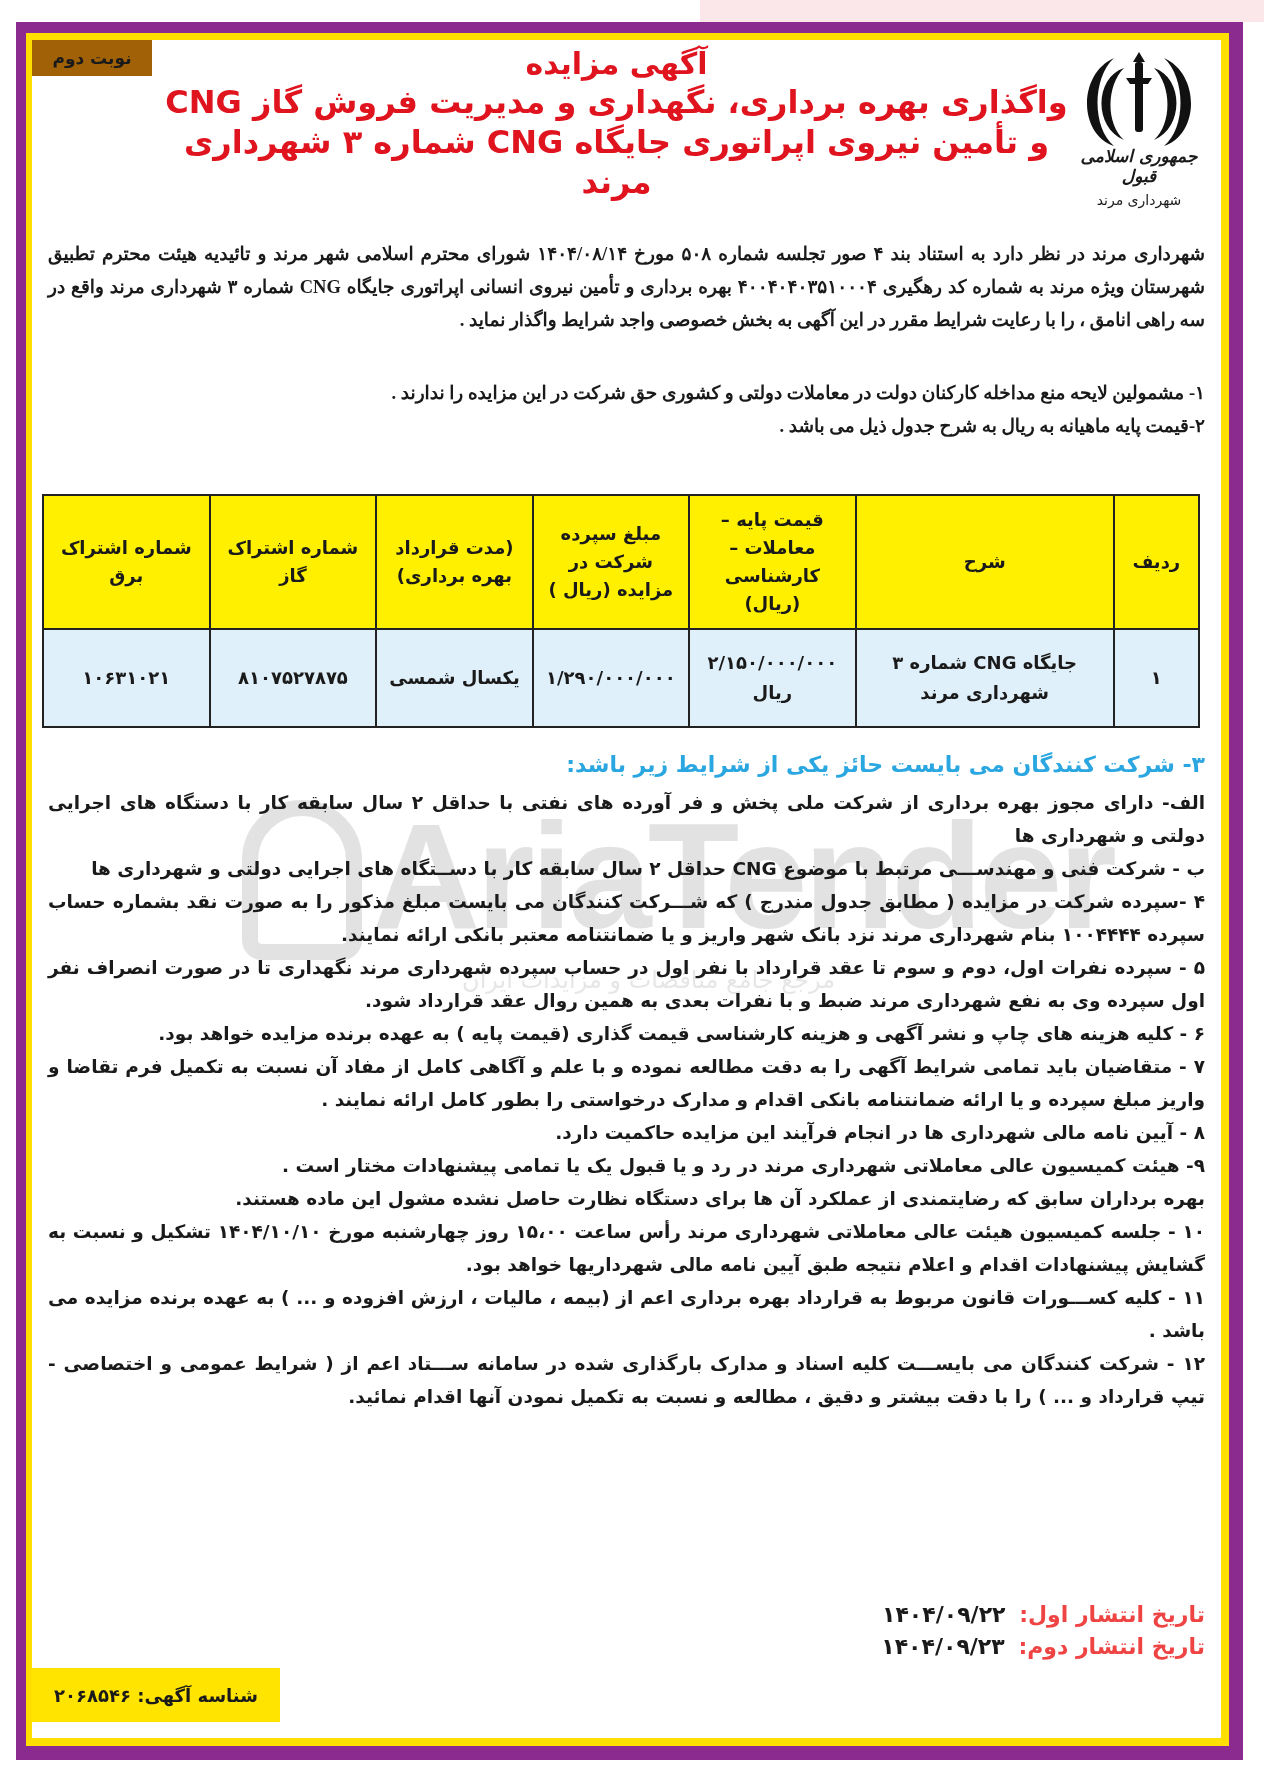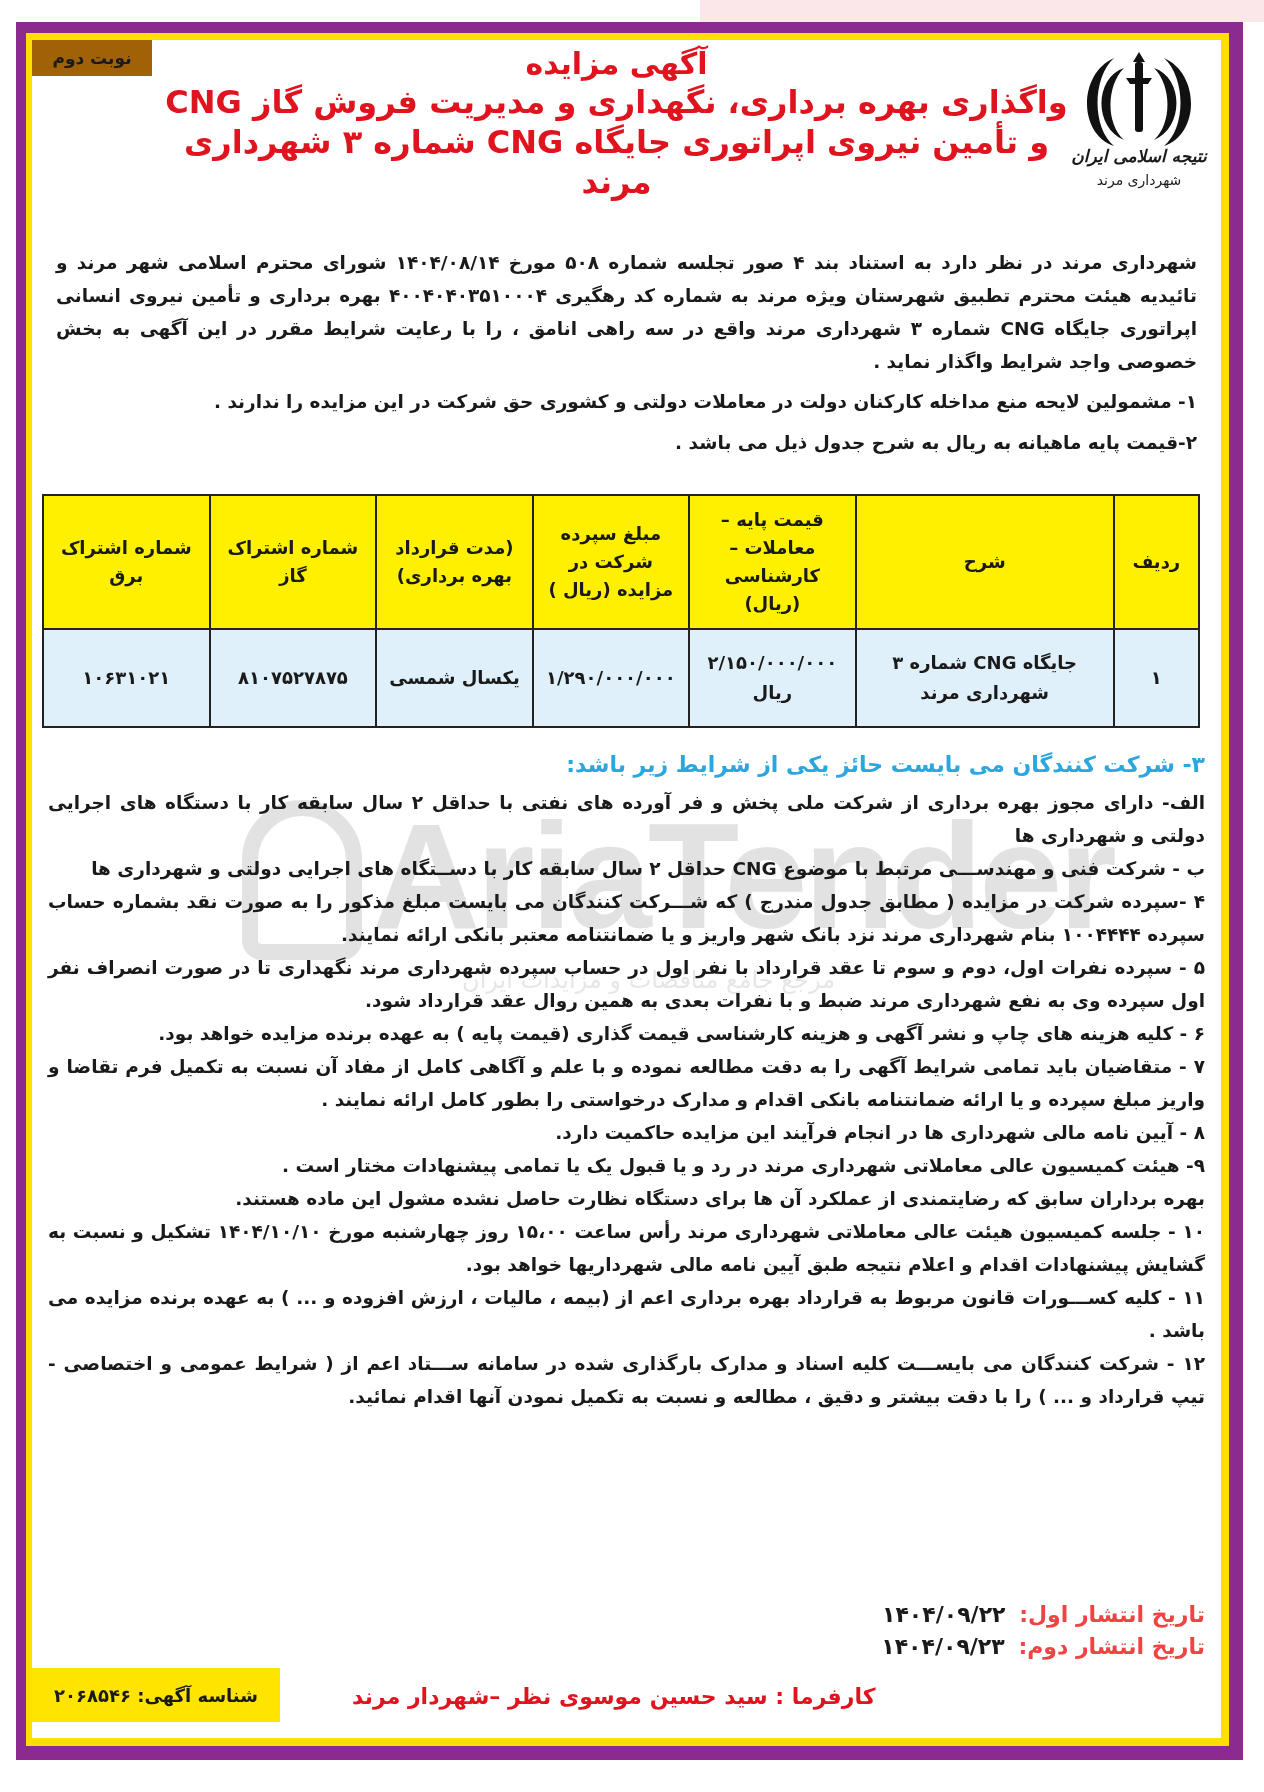--- a/index.html
+++ b/index.html
@@ -21,21 +21,21 @@
   .emblem .muni { font-size:14px; margin-top:6px; }
 
   .titles { position:absolute; left:130px; right:150px; top:6px; text-align:center; color:#e0141e; font-weight:bold; }
   .titles .t1 { font-size:30px; line-height:36px; }
   .titles .t2 { font-size:32px; line-height:40px; }
   .titles .t3 { font-size:32px; line-height:40px; }
 
   .body-text { position:absolute; left:16px; right:16px; font-size:18.5px; font-weight:bold; line-height:33px; text-align:justify; text-align-last:right; }
   .intro { top:198px; }
   .items-top { top:337px; }
-  .items-top p, .intro p { margin:8px; }
+  .items-top p, .intro p { margin:0;font-family:Liberation Serif, serif; }
 
   table.pricing { position:absolute; left:10px; top:454px; width:1158px; border-collapse:collapse; font-weight:bold; }
   table.pricing th, table.pricing td { border:2px solid #222; text-align:center; vertical-align:middle; padding:4px 6px; }
   table.pricing th { background:#fff000; font-size:18px; line-height:28px; height:124px; }
   table.pricing td { background:#dff0fb; font-size:18px; line-height:30px; height:88px; }
 
   .sec3-title { position:absolute; right:16px; top:712px; color:#2aa6e0; font-size:22px; font-weight:bold; }
   .items-bottom { top:746px; }
   .items-bottom p { margin:0; }
 
@@ -67,21 +67,21 @@
       <g fill="#111">
         <path d="M55 4 l6 10 h-12z"></path>
         <rect x="51" y="14" width="8" height="70" rx="3"></rect>
         <path d="M40 20 C10 30 10 80 40 92 C22 76 22 38 40 20z"></path>
         <path d="M70 20 C100 30 100 80 70 92 C88 76 88 38 70 20z"></path>
         <path d="M30 10 C-6 26 -6 86 30 98 C8 80 8 30 30 10z"></path>
         <path d="M80 10 C116 26 116 86 80 98 C102 80 102 30 80 10z"></path>
         <path d="M42 30 h26 l-4 6 h-18z"></path>
       </g>
     </svg>
-    <div class="country">نتیجه اسلامی ایران</div>
+    <div class="country">جمهوری اسلامی قبول</div>
     <div class="muni">شهرداری مرند</div>
   </div>
 
   <div class="titles">
     <div class="t1">آگهی مزایده</div>
     <div class="t2">واگذاری بهره برداری، نگهداری و مدیریت فروش گاز CNG</div>
     <div class="t3">و تأمین نیروی اپراتوری جایگاه CNG شماره ۳ شهرداری مرند</div>
   </div>
 
   <div class="body-text intro">
@@ -146,14 +146,13 @@
       <span class="lbl">تاریخ انتشار اول:</span>
       <span class="val">۱۴۰۴/۰۹/۲۲</span>
     </div>
     <div>
       <span class="lbl">تاریخ انتشار دوم:</span>
       <span class="val">۱۴۰۴/۰۹/۲۳</span>
     </div>
   </div>
 
   <div class="ad-id">شناسه آگهی: ۲۰۶۸۵۴۶</div>
-  <div class="footer-employer">کارفرما : سید حسین موسوی نظر –شهردار مرند</div>
 </div>
 
 </body></html>

